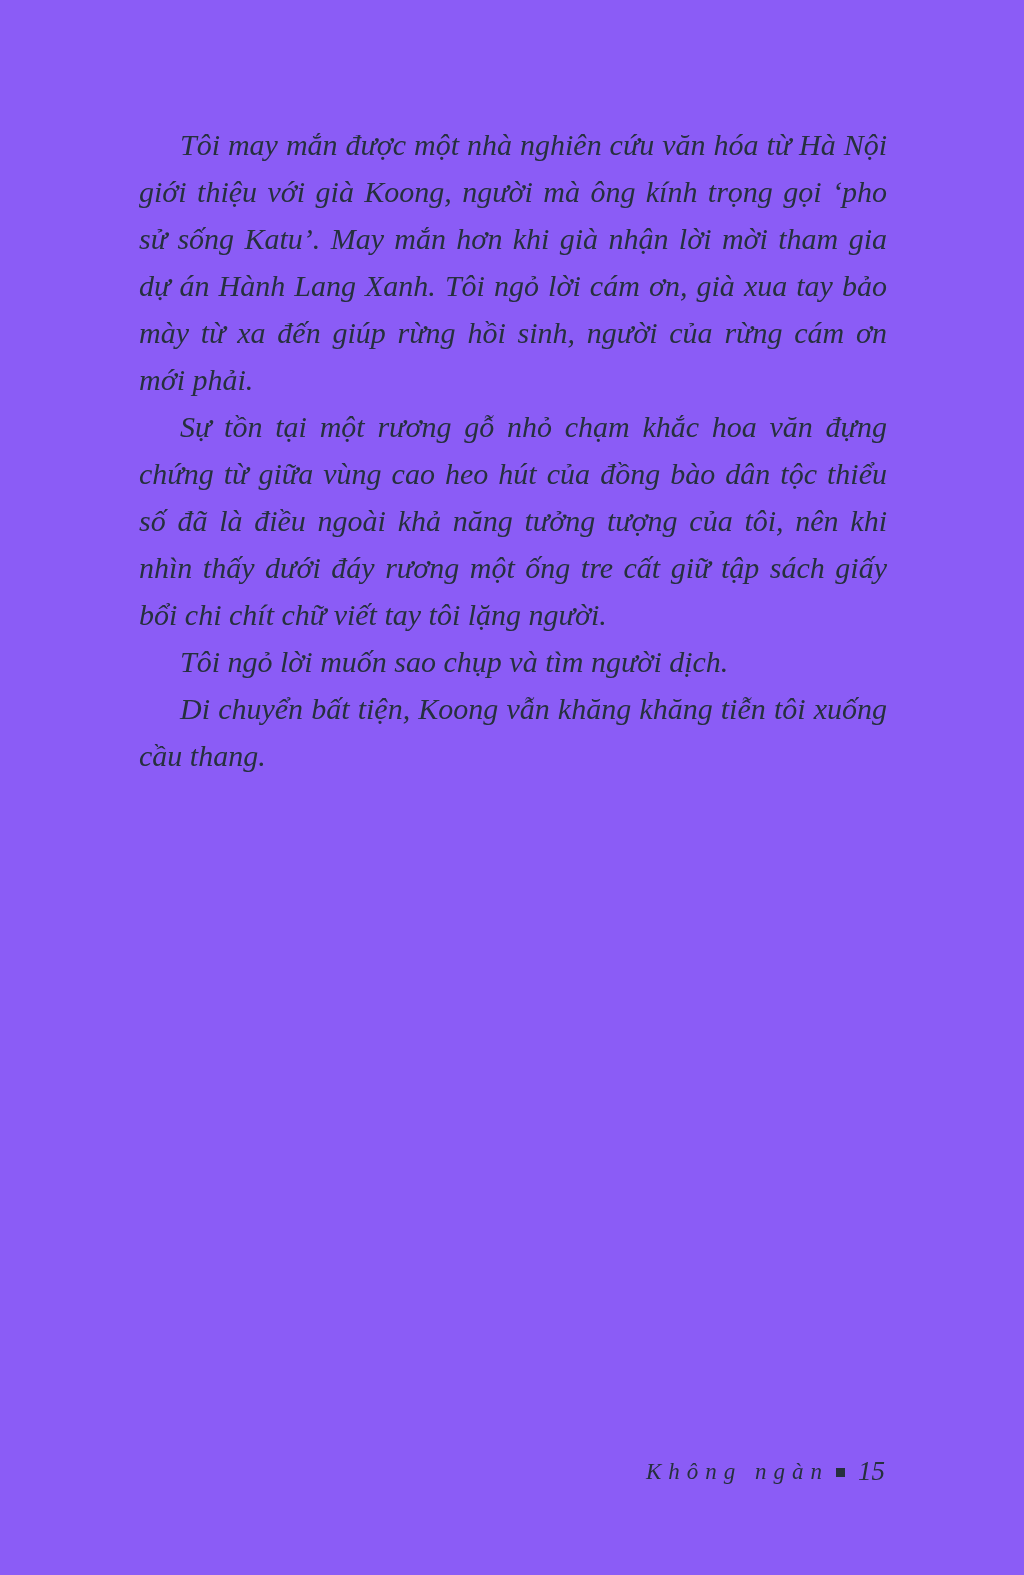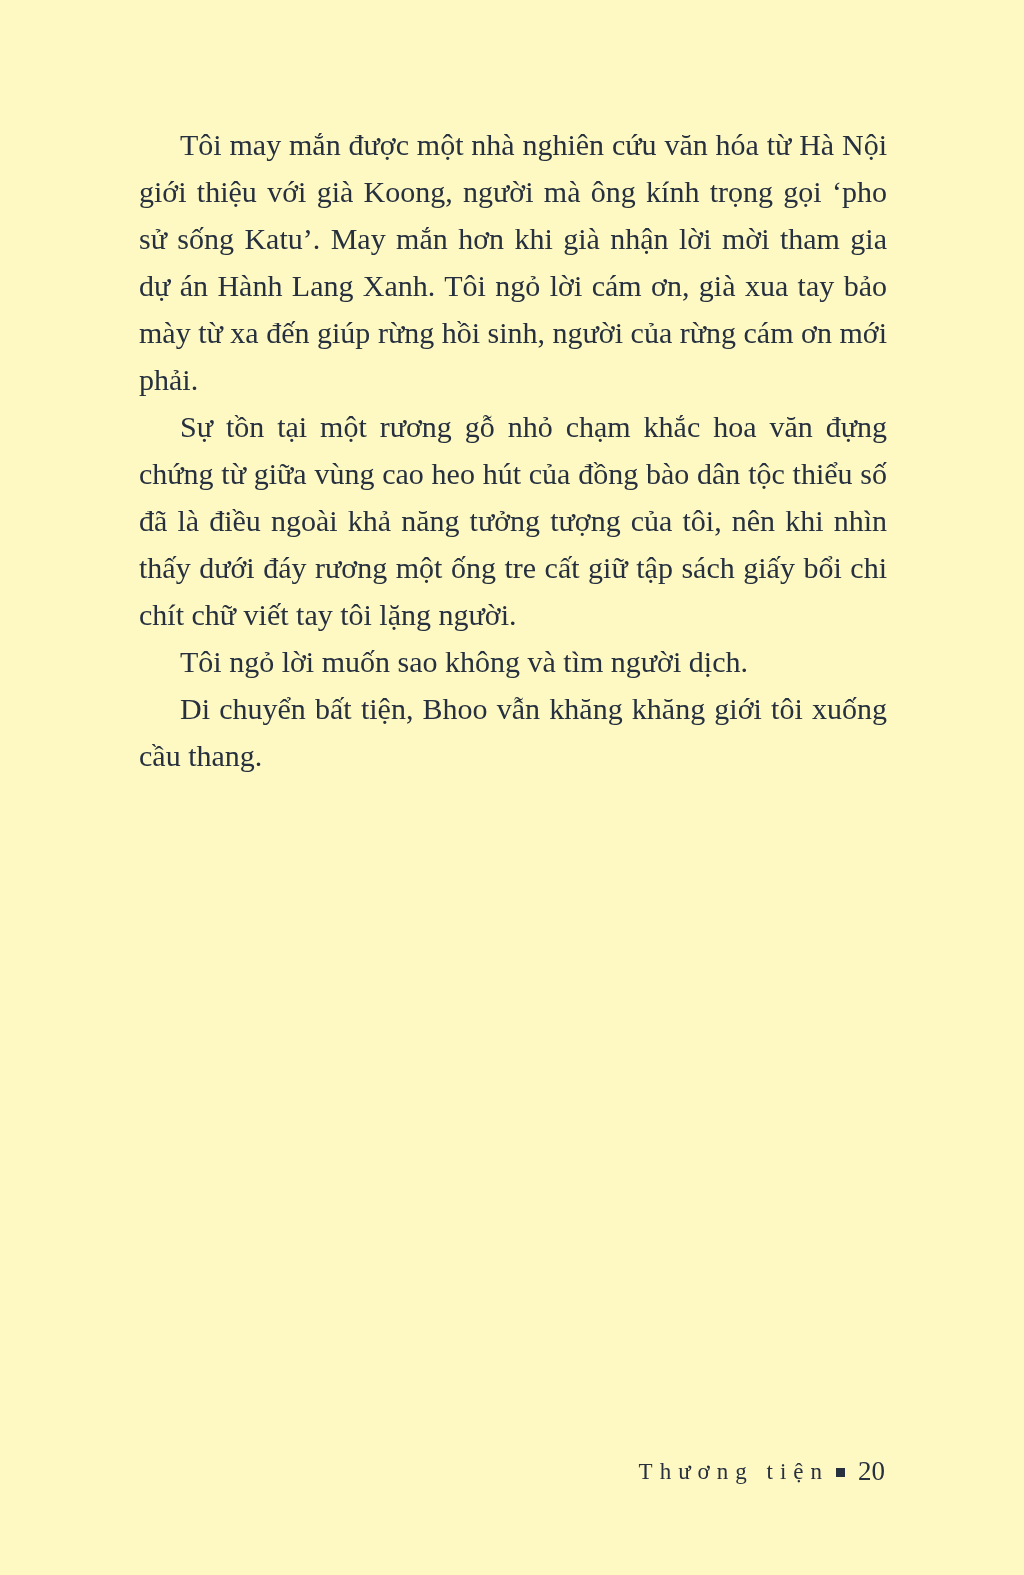--- a/index.html
+++ b/index.html
@@ -4,24 +4,25 @@
 <style>
   html, body {
     margin: 0;
     padding: 0;
     background: #ffffff;
   }
   .page {
     position: relative;
     width: 1024px;
     height: 1575px;
-    background: #fef9c3;
+    background: #8b5cf6;
     overflow: hidden;
     font-family: "Liberation Serif", serif;
     color: #26303e;
+    font-style: italic;
   }
   .text-block {
     position: absolute;
     left: 139px;
     width: 748px;
     top: 121px;
     font-size: 30px;
     line-height: 47px;
     text-align: justify;
     text-justify: inter-word;
@@ -55,23 +56,23 @@
   }
 </style>
 </head>
 <body>
 
 <div class="page">
 
   <div class="text-block">
     <p>Tôi may mắn được một nhà nghiên cứu văn hóa từ Hà Nội giới thiệu với già Koong, người mà ông kính trọng gọi ‘pho sử sống Katu’. May mắn hơn khi già nhận lời mời tham gia dự án Hành Lang Xanh. Tôi ngỏ lời cám ơn, già xua tay bảo mày từ xa đến giúp rừng hồi sinh, người của rừng cám ơn mới phải.</p>
     <p>Sự tồn tại một rương gỗ nhỏ chạm khắc hoa văn đựng chứng từ giữa vùng cao heo hút của đồng bào dân tộc thiểu số đã là điều ngoài khả năng tưởng tượng của tôi, nên khi nhìn thấy dưới đáy rương một ống tre cất giữ tập sách giấy bổi chi chít chữ viết tay tôi lặng người.</p>
-    <p>Tôi ngỏ lời muốn sao không và tìm người dịch.</p>
-    <p>Di chuyển bất tiện, Bhoo vẫn khăng khăng giới tôi xuống cầu thang.</p>
+    <p>Tôi ngỏ lời muốn sao chụp và tìm người dịch.</p>
+    <p>Di chuyển bất tiện, Koong vẫn khăng khăng tiễn tôi xuống cầu thang.</p>
   </div>
 
   <div class="footer">
-    <span class="running-title">Thương tiện</span>
+    <span class="running-title">Không ngàn</span>
     <span class="square-bullet"></span>
-    <span class="page-number">20</span>
+    <span class="page-number">15</span>
   </div>
 
 </div>
 
 </body></html>

